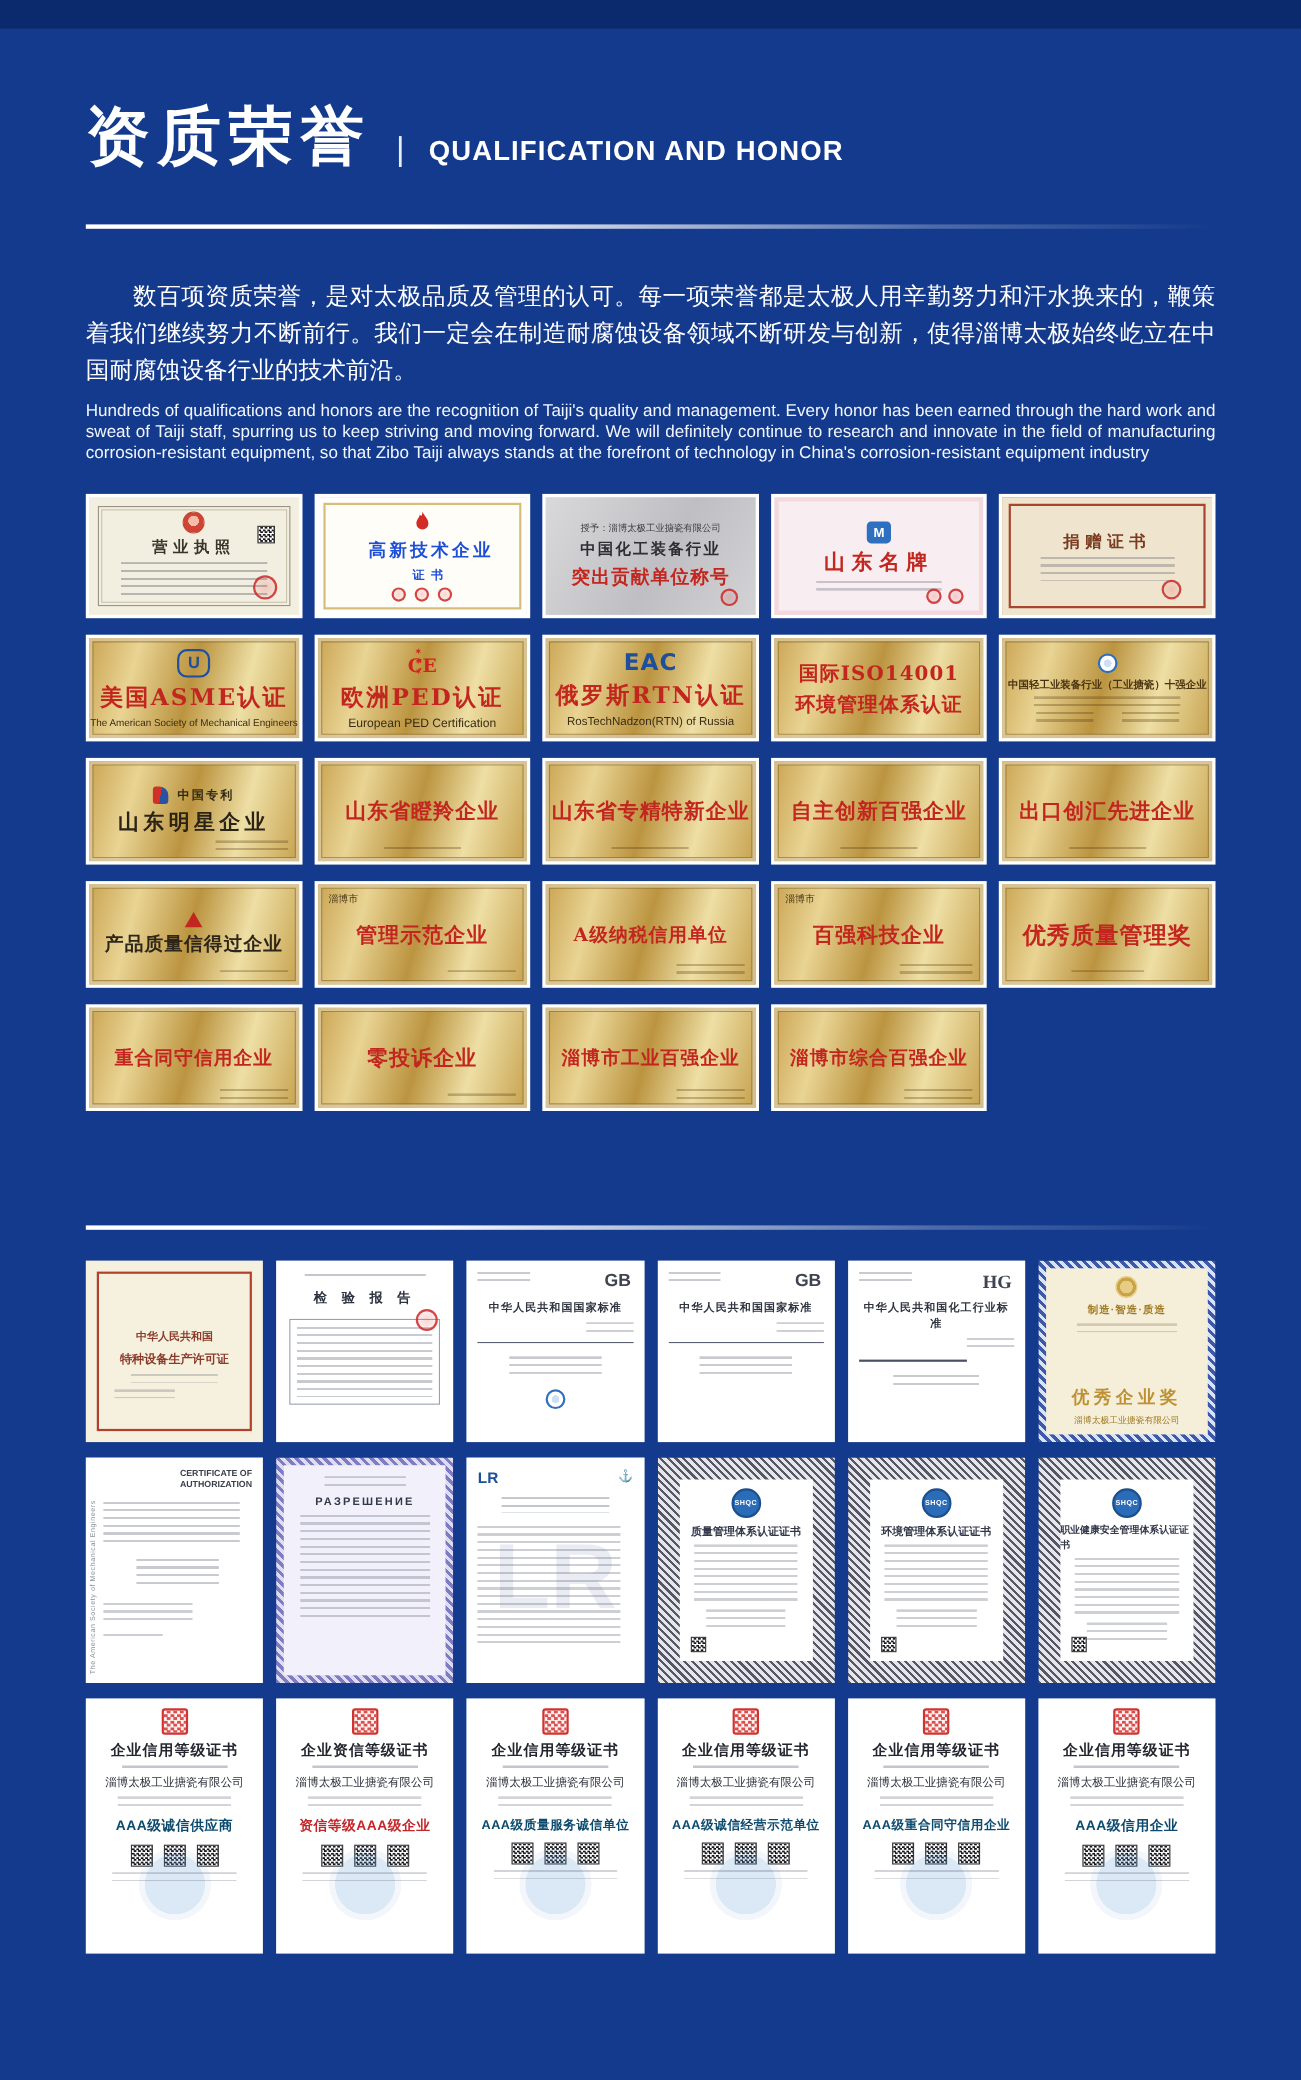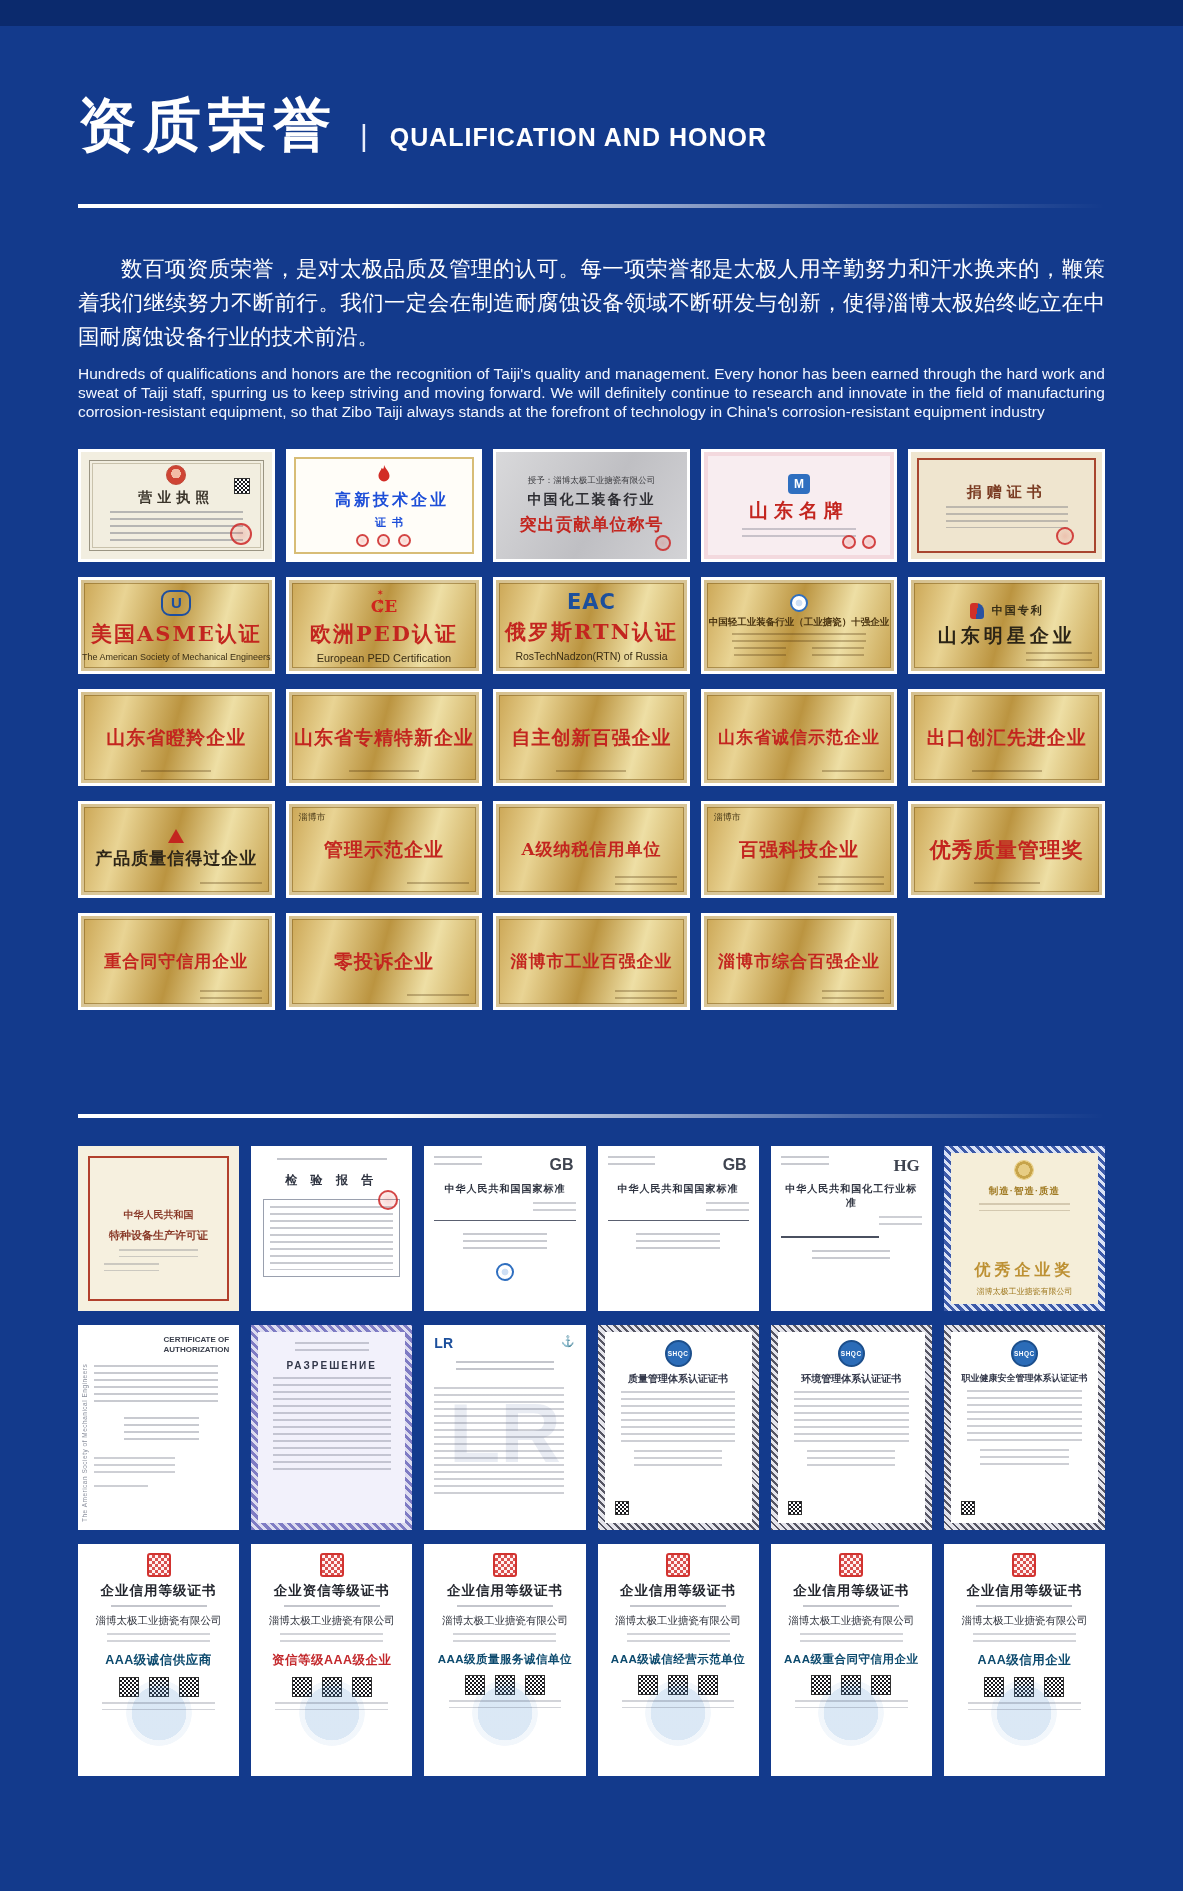--- a/index.html
+++ b/index.html
@@ -82,21 +82,21 @@
   .doc { background:#fff; position:relative; overflow:hidden; }
   .gb-logo { font-size:16px; font-weight:900; color:#3f4450; letter-spacing:0; }
   .hg-logo { font-family:"Liberation Serif",serif; font-size:17px; font-weight:bold; color:#3f4450; }
   .std-line { font-size:10px; color:#2e3340; letter-spacing:1px; font-weight:bold; }
   .thin-hr { height:1px; background:#5a6070; }
   .lace-blue { background:repeating-linear-gradient(45deg,#3d5aa8 0 3px,#d9e2f6 3px 6px); padding:7px; height:100%; }
   .award-in { background:#f5eed9; height:100%; display:flex; flex-direction:column; align-items:center; justify-content:center; gap:5px; }
   .gold-seal { width:20px; height:20px; border-radius:50%; background:radial-gradient(circle,#e7cd84 0 40%,#c7a44a 42% 60%,#e7cd84 62%); }
   .rus { background:repeating-linear-gradient(45deg,#7f7cc4 0 3px,#dddcf0 3px 6px); padding:7px; height:100%; }
   .rus-in { background:#f2f1fb; height:100%; display:flex; flex-direction:column; align-items:center; padding-top:10px; gap:6px; }
-  .guilloche { background:repeating-linear-gradient(45deg,#565664 0 2px,#e5e5ec 2px 5px); padding:7px; height:100%; }
+  .guilloche { background:repeating-linear-gradient(45deg,#565664 0 2px,#e5e5ec 2px 5px); padding:20px; height:100%; }
   .shqc-in { background:#fff; height:100%; display:flex; flex-direction:column; align-items:center; padding-top:8px; gap:5px; position:relative; }
   .seal-shqc { width:27px; height:27px; border-radius:50%; background:#2b6cb8; border:2px solid #1c4f8c;
     color:#fff; font-size:6.5px; font-weight:bold; display:flex; align-items:center; justify-content:center; letter-spacing:.5px; }
   .doc-title { font-size:10px; font-weight:bold; color:#33384a; }
   .lr-logo { color:#1c4f9c; font-weight:900; font-size:14px; }
   .lr-mark { position:absolute; top:60px; left:50%; transform:translateX(-50%);
     font-size:84px; font-weight:900; color:rgba(70,100,160,.12); }
   .side-vert { position:absolute; left:3px; top:8px; bottom:8px; writing-mode:vertical-rl;
     transform:rotate(180deg); font-size:6.5px; color:#8a8f9c; letter-spacing:.5px; }
 
@@ -205,20 +205,26 @@
     </div>
 
     <div class="cert">
       <div class="face gold">
         <div class="eac-logo">EAC</div>
         <div class="p-red sz21">俄罗斯RTN认证</div>
         <div class="p-sub" style="font-size:10.5px;">RosTechNadzon(RTN) of Russia</div>
       </div>
     </div>
 
+    <div class="cert">
+      <div class="face gold">
+        <div class="p-red" style="font-size:18px; letter-spacing:1px;">国际ISO14001</div>
+        <div class="p-red" style="font-size:18px; letter-spacing:1px;">环境管理体系认证</div>
+      </div>
+    </div>
 
     <div class="cert">
       <div class="face gold">
         <div class="seal-round-blue"></div>
         <div style="font-size:9.5px; color:#4a3410; font-weight:bold;">中国轻工业装备行业（工业搪瓷）十强企业</div>
         <div class="lines" style="width:70%; height:10px; opacity:.6;"></div>
         <div style="display:flex; gap:26px;">
           <div class="lines" style="width:52px; height:10px; opacity:.6;"></div>
           <div class="lines" style="width:52px; height:10px; opacity:.6;"></div>
         </div>
@@ -250,26 +256,20 @@
       </div>
     </div>
 
     <div class="cert">
       <div class="face gold">
         <div class="p-red sz19">自主创新百强企业</div>
         <div class="lines lines-bc" style="width:70px; height:6px; opacity:.6;"></div>
       </div>
     </div>
 
-    <div class="cert">
-      <div class="face gold">
-        <div class="p-red sz17">山东省诚信示范企业</div>
-        <div class="lines lines-br" style="width:62px; height:6px; opacity:.6;"></div>
-      </div>
-    </div>
 
     <div class="cert">
       <div class="face gold">
         <div class="p-red sz19">出口创汇先进企业</div>
         <div class="lines lines-bc" style="width:70px; height:6px; opacity:.6;"></div>
       </div>
     </div>
 
     <div class="cert">
       <div class="face gold">

